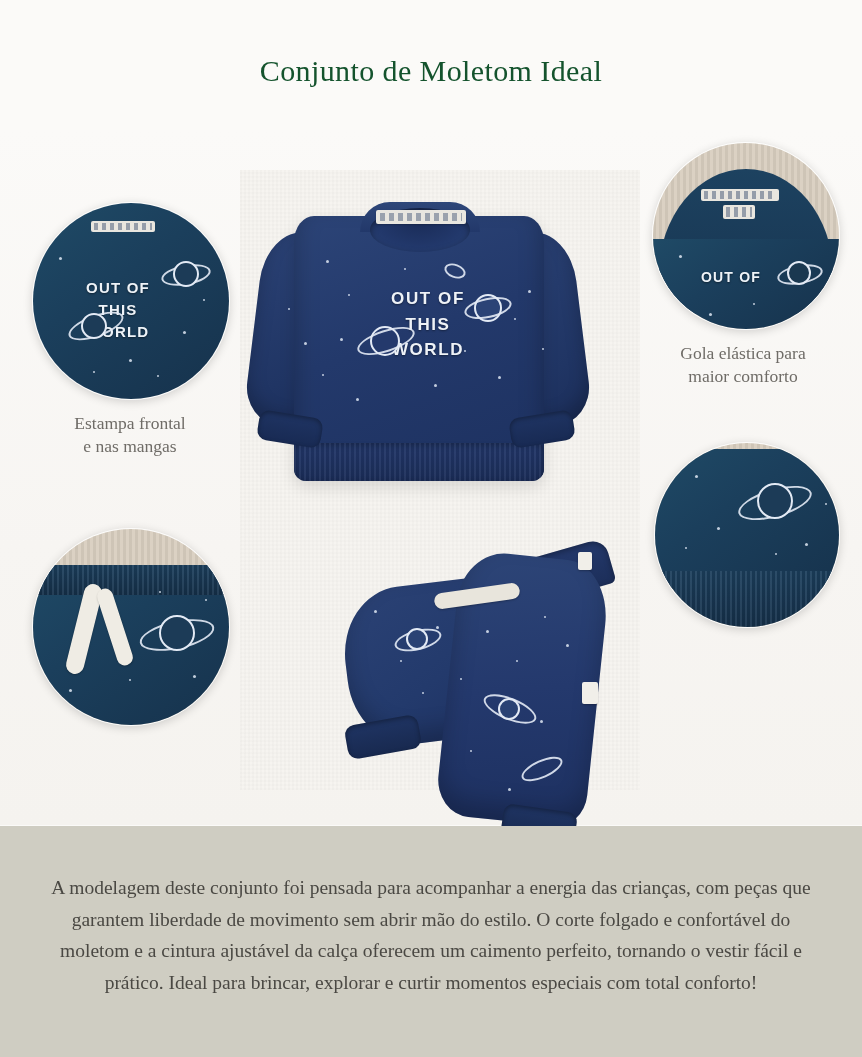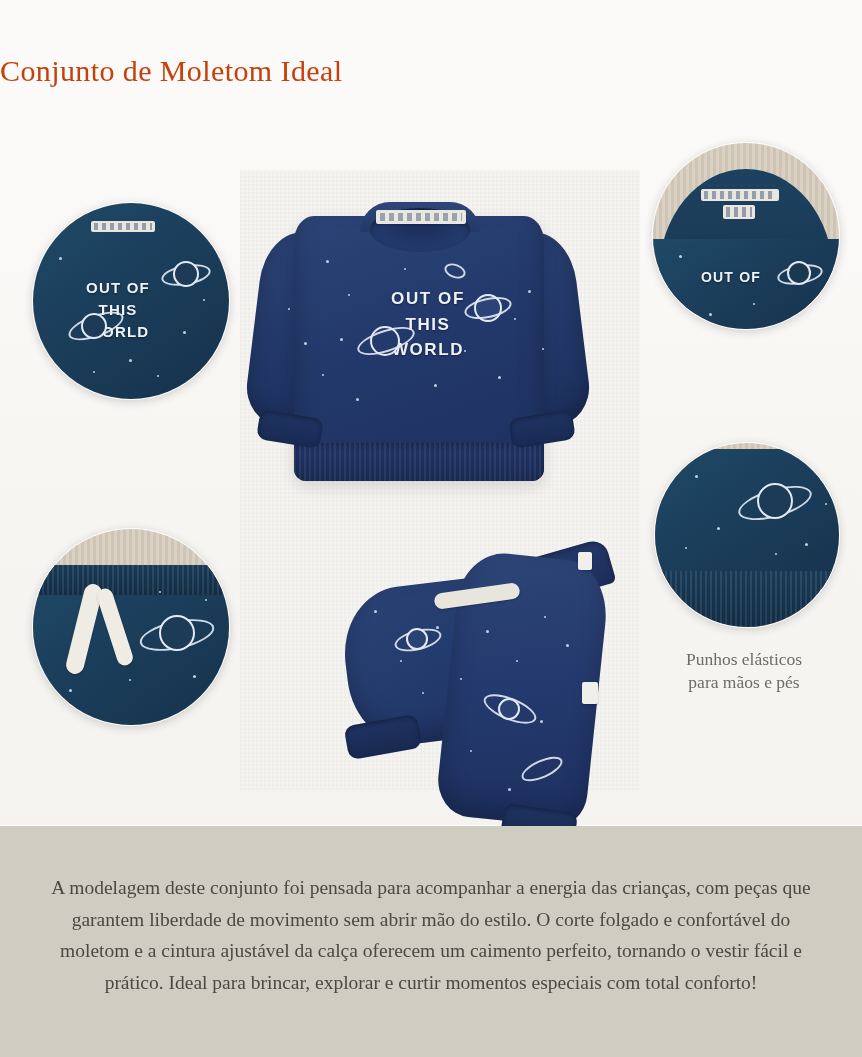--- a/index.html
+++ b/index.html
@@ -17,22 +17,22 @@
     background: #fbfaf8;
     overflow: hidden;
   }
 
   
   .title {
     position: absolute;
     top: 52px;
     left: 0;
     width: 862px;
-    text-align: left;
-    color: #c2410c;
+    text-align: center;
+    color: #14532d;
     font-size: 30px;
     line-height: 1.28;
     letter-spacing: 0.4px;
     font-family: "Liberation Serif", serif;
   }
   .title .l2 { display: block; }
 
   
   .hero {
     position: absolute;
@@ -460,57 +460,61 @@
         <div class="planet-ring" style="left:34px;top:112px;width:54px;height:18px;transform:rotate(-20deg);"></div>
         <div class="planet-dot" style="left:48px;top:110px;width:22px;height:22px;background:#1c3b57;"></div>
         <div class="star" style="left:26px;top:54px;width:3px;height:3px;"></div>
         <div class="star" style="left:150px;top:128px;width:3px;height:3px;"></div>
         <div class="star" style="left:170px;top:96px;width:2px;height:2px;"></div>
         <div class="star" style="left:96px;top:156px;width:3px;height:3px;"></div>
         <div class="star" style="left:60px;top:168px;width:2px;height:2px;"></div>
         <div class="star" style="left:124px;top:172px;width:2px;height:2px;"></div>
       </div>
     </div>
+    <div class="caption" style="left:30px;top:282px;width:200px;">
+      <span>Estampa frontal</span><br>
+      <span>e nas mangas</span>
+    </div>
 
     <div class="circle" style="left:652px;top:12px;width:186px;height:186px;">
       <div class="inner">
         <div class="linenbg"></div>
         <div class="neckband" style="left:6px;top:26px;width:174px;height:150px;"></div>
         <div class="fabric" style="top:96px;border-radius:0;"></div>
         <div class="minilabel" style="left:48px;top:46px;width:78px;height:12px;"></div>
         <div class="minilabel" style="left:70px;top:62px;width:32px;height:14px;"></div>
         <div class="badge-text" style="left:32px;top:126px;width:92px;font-size:14px;">
           <span>OUT OF</span>
         </div>
         <div class="planet-ring" style="left:124px;top:122px;width:42px;height:15px;transform:rotate(-10deg);"></div>
         <div class="planet-dot" style="left:134px;top:118px;width:20px;height:20px;background:#1a3850;"></div>
         <div class="star" style="left:26px;top:112px;width:3px;height:3px;"></div>
         <div class="star" style="left:100px;top:160px;width:2px;height:2px;"></div>
         <div class="star" style="left:56px;top:170px;width:3px;height:3px;"></div>
       </div>
     </div>
+    <div class="caption" style="left:638px;top:212px;width:210px;">
+      <span>Gola elástica para</span><br>
+      <span>maior comforto</span>
+    </div>
 
     <div class="circle" style="left:654px;top:312px;width:184px;height:184px;">
       <div class="inner">
         <div class="linenbg"></div>
         <div class="fabric" style="left:-10px;top:6px;width:210px;height:140px;border-radius:30px;"></div>
         <div class="ribknit" style="left:-10px;top:128px;width:210px;height:58px;"></div>
         <div class="planet-ring" style="left:82px;top:46px;width:72px;height:24px;transform:rotate(-16deg);"></div>
         <div class="planet-dot" style="left:102px;top:40px;width:32px;height:32px;background:#1c3b57;"></div>
         <div class="star" style="left:40px;top:32px;width:3px;height:3px;"></div>
         <div class="star" style="left:62px;top:84px;width:3px;height:3px;"></div>
         <div class="star" style="left:30px;top:104px;width:2px;height:2px;"></div>
         <div class="star" style="left:150px;top:100px;width:3px;height:3px;"></div>
         <div class="star" style="left:170px;top:60px;width:2px;height:2px;"></div>
         <div class="star" style="left:120px;top:110px;width:2px;height:2px;"></div>
       </div>
-    </div>
-    <div class="caption" style="left:636px;top:518px;width:216px;">
-      <span>Punhos elásticos</span><br>
-      <span>para mãos e pés</span>
     </div>
 
     <div class="circle" style="left:32px;top:398px;width:196px;height:196px;">
       <div class="inner">
         <div class="linenbg"></div>
         <div class="fabric" style="left:-6px;top:36px;width:210px;height:160px;border-radius:26px 26px 0 0;"></div>
         <div class="ribknit" style="left:-6px;top:36px;width:210px;height:30px;"></div>
         <div class="cord" style="left:42px;top:54px;width:18px;height:92px;transform:rotate(14deg);"></div>
         <div class="cord" style="left:74px;top:58px;width:16px;height:80px;transform:rotate(-18deg);"></div>
         <div class="planet-ring" style="left:106px;top:92px;width:72px;height:24px;transform:rotate(-12deg);"></div>

